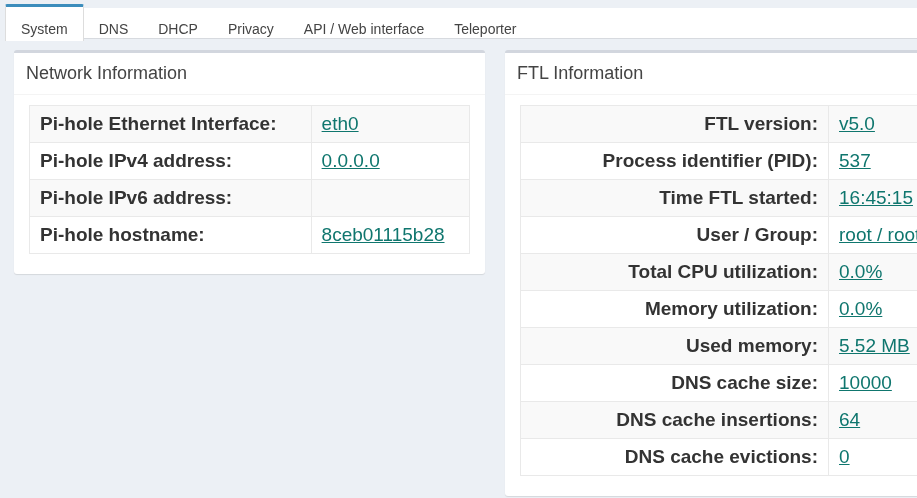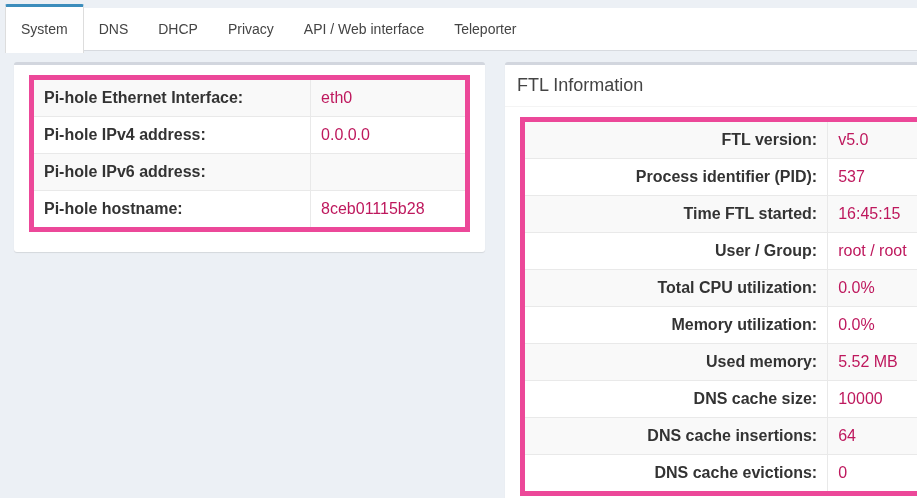--- a/index.html
+++ b/index.html
@@ -13,21 +13,21 @@
     position: relative;
   }
 
   
   .tab-bar {
     display: flex;
     align-items: stretch;
     margin: 8px 0 0 5px;
     background: #fff;
     border-bottom: 1px solid #d7dadf;
-    height: 43px;
+    height: 31px;
     box-sizing: border-box;
   }
   .tab {
     display: block;
     padding: 12px 15px;
     font-size: 14px;
     line-height: 19px;
     color: #444;
     text-decoration: none;
     white-space: nowrap;
@@ -72,52 +72,55 @@
     font-weight: 400;
     line-height: 21px;
     color: #444;
   }
   .card-body { padding: 10px 15px; }
 
   table.info-table {
     width: 100%;
     border-collapse: collapse;
     margin: 0 0 10px 0;
-    font-size: 16px;
-    border: 5px solid #ec4899;
+    font-size: 19px;
+    border: 1px solid #ec4899;
   }
   .info-table th, .info-table td {
     border: 1px solid #e9e9e9;
     padding: 9px 10px;
     line-height: 18px;
     vertical-align: middle;
     text-align: left;
   }
   .info-table th { font-weight: 700; color: #333; }
-  .info-table td { color: #be185d; }
+  .info-table td { color: #0f766e; text-decoration: underline; }
   .info-table tr:nth-child(odd) { background: #f9f9f9; }
   .info-table tr:nth-child(even) { background: #fff; }
   .t-network th { width: 64%; }
   .t-ftl th { width: 70%; text-align: right; }
 </style>
 </head>
 <body>
 
 <nav class="tab-bar">
     <a class="tab active" style="border-top-color: rgb(60, 141, 188);">System</a>
     <a class="tab">DNS</a>
     <a class="tab">DHCP</a>
     <a class="tab">Privacy</a>
     <a class="tab">API / Web interface</a>
     <a class="tab">Teleporter</a>
   </nav>
 
 <main class="content">
 
   <section class="card">
+    <header class="card-header">
+      <h3 class="card-title">Network Information</h3>
+    </header>
     <div class="card-body">
       <table class="info-table t-network">
         <tbody>
             <tr>
               <th>Pi-hole Ethernet Interface:</th>
               <td>eth0</td>
             </tr>
             <tr>
               <th>Pi-hole IPv4 address:</th>
               <td>0.0.0.0</td>

